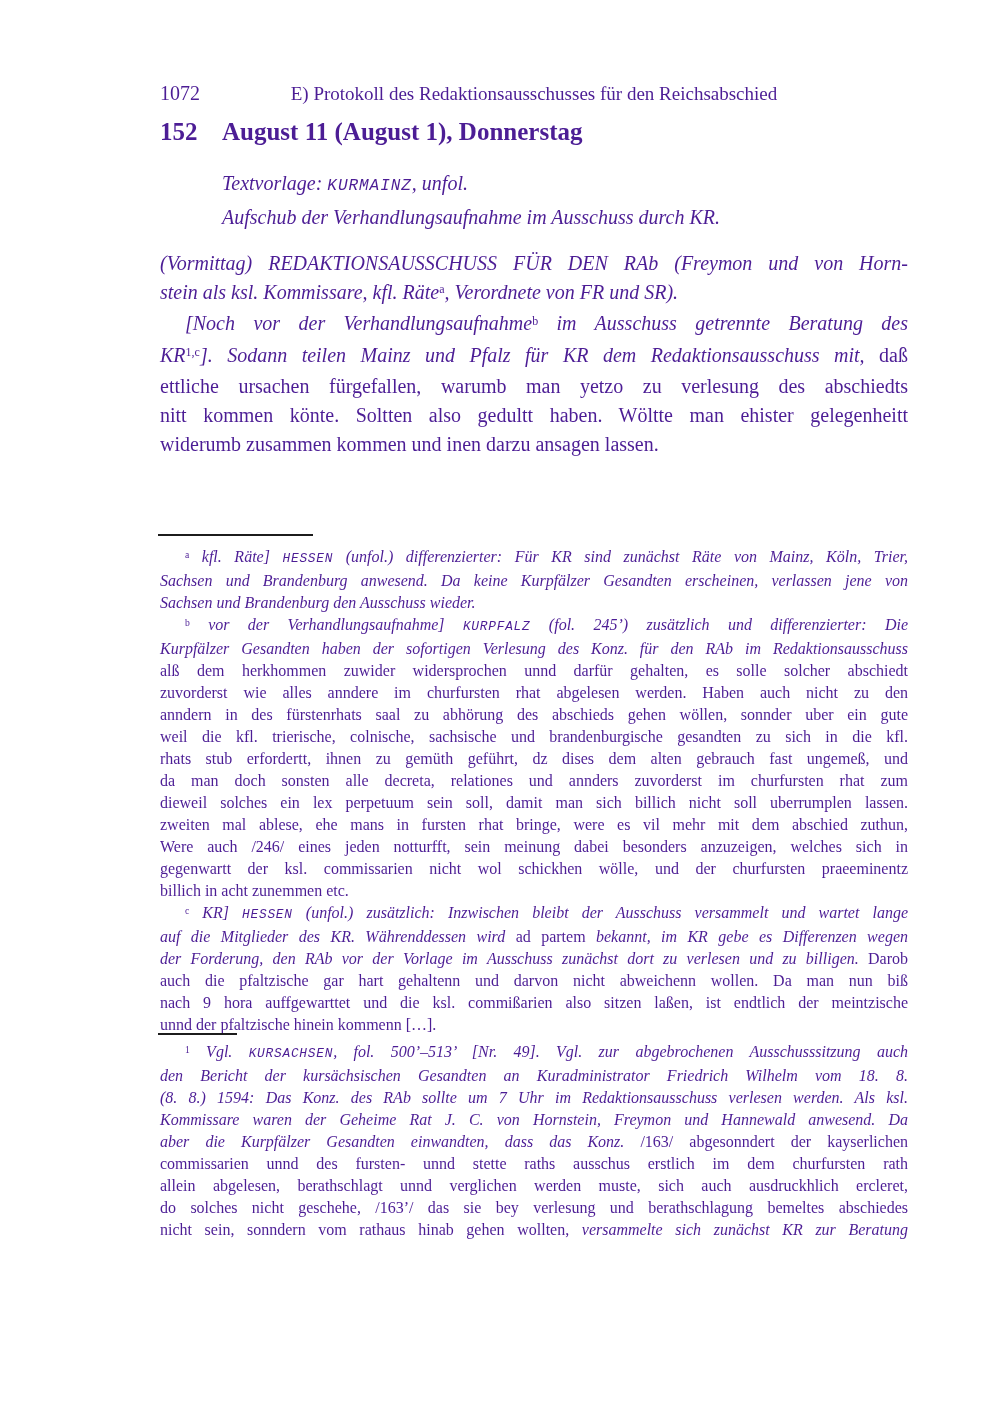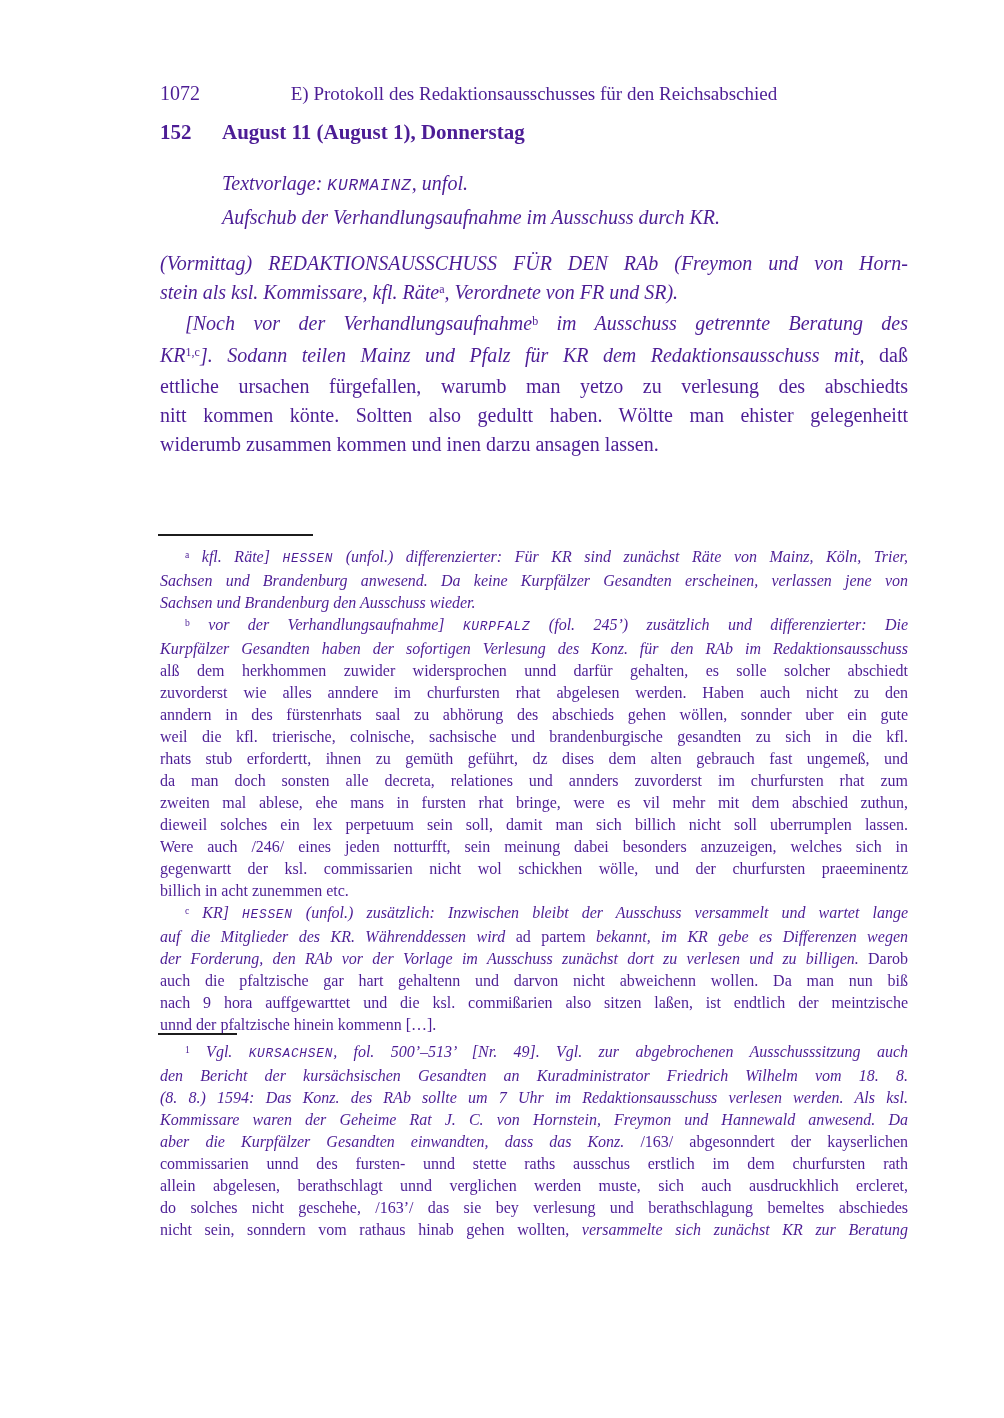--- a/index.html
+++ b/index.html
@@ -10,21 +10,21 @@
     font-family:"Liberation Serif", serif;
     color:#4c1d95;
     overflow:hidden;
     margin:0 auto;
   }
   
   .header{position:absolute;left:160px;top:81px;width:748px;height:26px;}
   .pagenum{position:absolute;left:0;top:0;font-size:20px;line-height:24px;}
   .runhead{position:absolute;left:0;top:1px;width:100%;text-align:center;font-size:19px;line-height:24px;}
   
-  .entry-heading{position:absolute;left:160px;top:119px;width:748px;font-weight:bold;font-size:21px;line-height:26px;}
+  .entry-heading{position:absolute;left:160px;top:119px;width:748px;font-weight:bold;font-size:25px;line-height:26px;}
   .entry-title{position:absolute;left:62px;top:0;}
   
   .source-block{position:absolute;left:222px;top:168px;width:690px;font-size:20px;line-height:31px;}
   
   .body-text{position:absolute;left:160px;top:249px;width:748px;font-size:20px;line-height:28.6px;}
   
   .fnrule{position:absolute;height:2px;background:#1c1c1c;}
   .rule1{left:158px;top:534px;width:155px;}
   .rule2{left:158px;top:1033px;width:79px;}
   .apparatus{position:absolute;left:160px;top:546px;width:748px;font-size:16px;line-height:22px;}
@@ -87,22 +87,22 @@
       </div>
     <div class="fn indent-first">
         <div class="line"><span class="run-sup">b</span><span class="run-i"> vor der Verhandlungsaufnahme] </span><span class="run-sc">KURPFALZ</span><span class="run-i"> (fol. 245’) zusätzlich und differenzierter: Die</span></div>
         <div class="line"><span class="run-i">Kurpfälzer Gesandten haben der sofortigen Verlesung des Konz. für den RAb im Redaktionsausschuss</span></div>
         <div class="line"><span class="run-r">alß dem herkhommen zuwider widersprochen unnd darfür gehalten, es solle solcher abschiedt</span></div>
         <div class="line"><span class="run-r">zuvorderst wie alles anndere im churfursten rhat abgelesen werden. Haben auch nicht zu den</span></div>
         <div class="line"><span class="run-r">anndern in des fürstenrhats saal zu abhörung des abschieds gehen wöllen, sonnder uber ein gute</span></div>
         <div class="line"><span class="run-r">weil die kfl. trierische, colnische, sachsische und brandenburgische gesandten zu sich in die kfl.</span></div>
         <div class="line"><span class="run-r">rhats stub erfordertt, ihnen zu gemüth geführt, dz dises dem alten gebrauch fast ungemeß, und</span></div>
         <div class="line"><span class="run-r">da man doch sonsten alle decreta, relationes und annders zuvorderst im churfursten rhat zum</span></div>
+        <div class="line"><span class="run-r">dieweil solches ein lex perpetuum sein soll, damit man sich billich nicht soll uberrumplen lassen.</span></div>
         <div class="line"><span class="run-r">zweiten mal ablese, ehe mans in fursten rhat bringe, were es vil mehr mit dem abschied zuthun,</span></div>
-        <div class="line"><span class="run-r">dieweil solches ein lex perpetuum sein soll, damit man sich billich nicht soll uberrumplen lassen.</span></div>
         <div class="line"><span class="run-r">Were auch /246/ eines jeden notturfft, sein meinung dabei besonders anzuzeigen, welches sich in</span></div>
         <div class="line"><span class="run-r">gegenwartt der ksl. commissarien nicht wol schickhen wölle, und der churfursten praeeminentz</span></div>
         <div class="line last"><span class="run-r">billich in acht zunemmen etc.</span></div>
       </div>
     <div class="fn indent-first">
         <div class="line"><span class="run-sup">c</span><span class="run-i"> KR] </span><span class="run-sc">HESSEN</span><span class="run-i"> (unfol.) zusätzlich: Inzwischen bleibt der Ausschuss versammelt und wartet lange</span></div>
         <div class="line"><span class="run-i">auf die Mitglieder des KR. Währenddessen wird</span><span class="run-r"> ad partem </span><span class="run-i">bekannt, im KR gebe es Differenzen wegen</span></div>
         <div class="line"><span class="run-i">der Forderung, den RAb vor der Vorlage im Ausschuss zunächst dort zu verlesen und zu billigen.</span><span class="run-r"> Darob</span></div>
         <div class="line"><span class="run-r">auch die pfaltzische gar hart gehaltenn und darvon nicht abweichenn wollen. Da man nun biß</span></div>
         <div class="line"><span class="run-r">nach 9 hora auffgewarttet und die ksl. commißarien also sitzen laßen, ist endtlich der meintzische</span></div>

